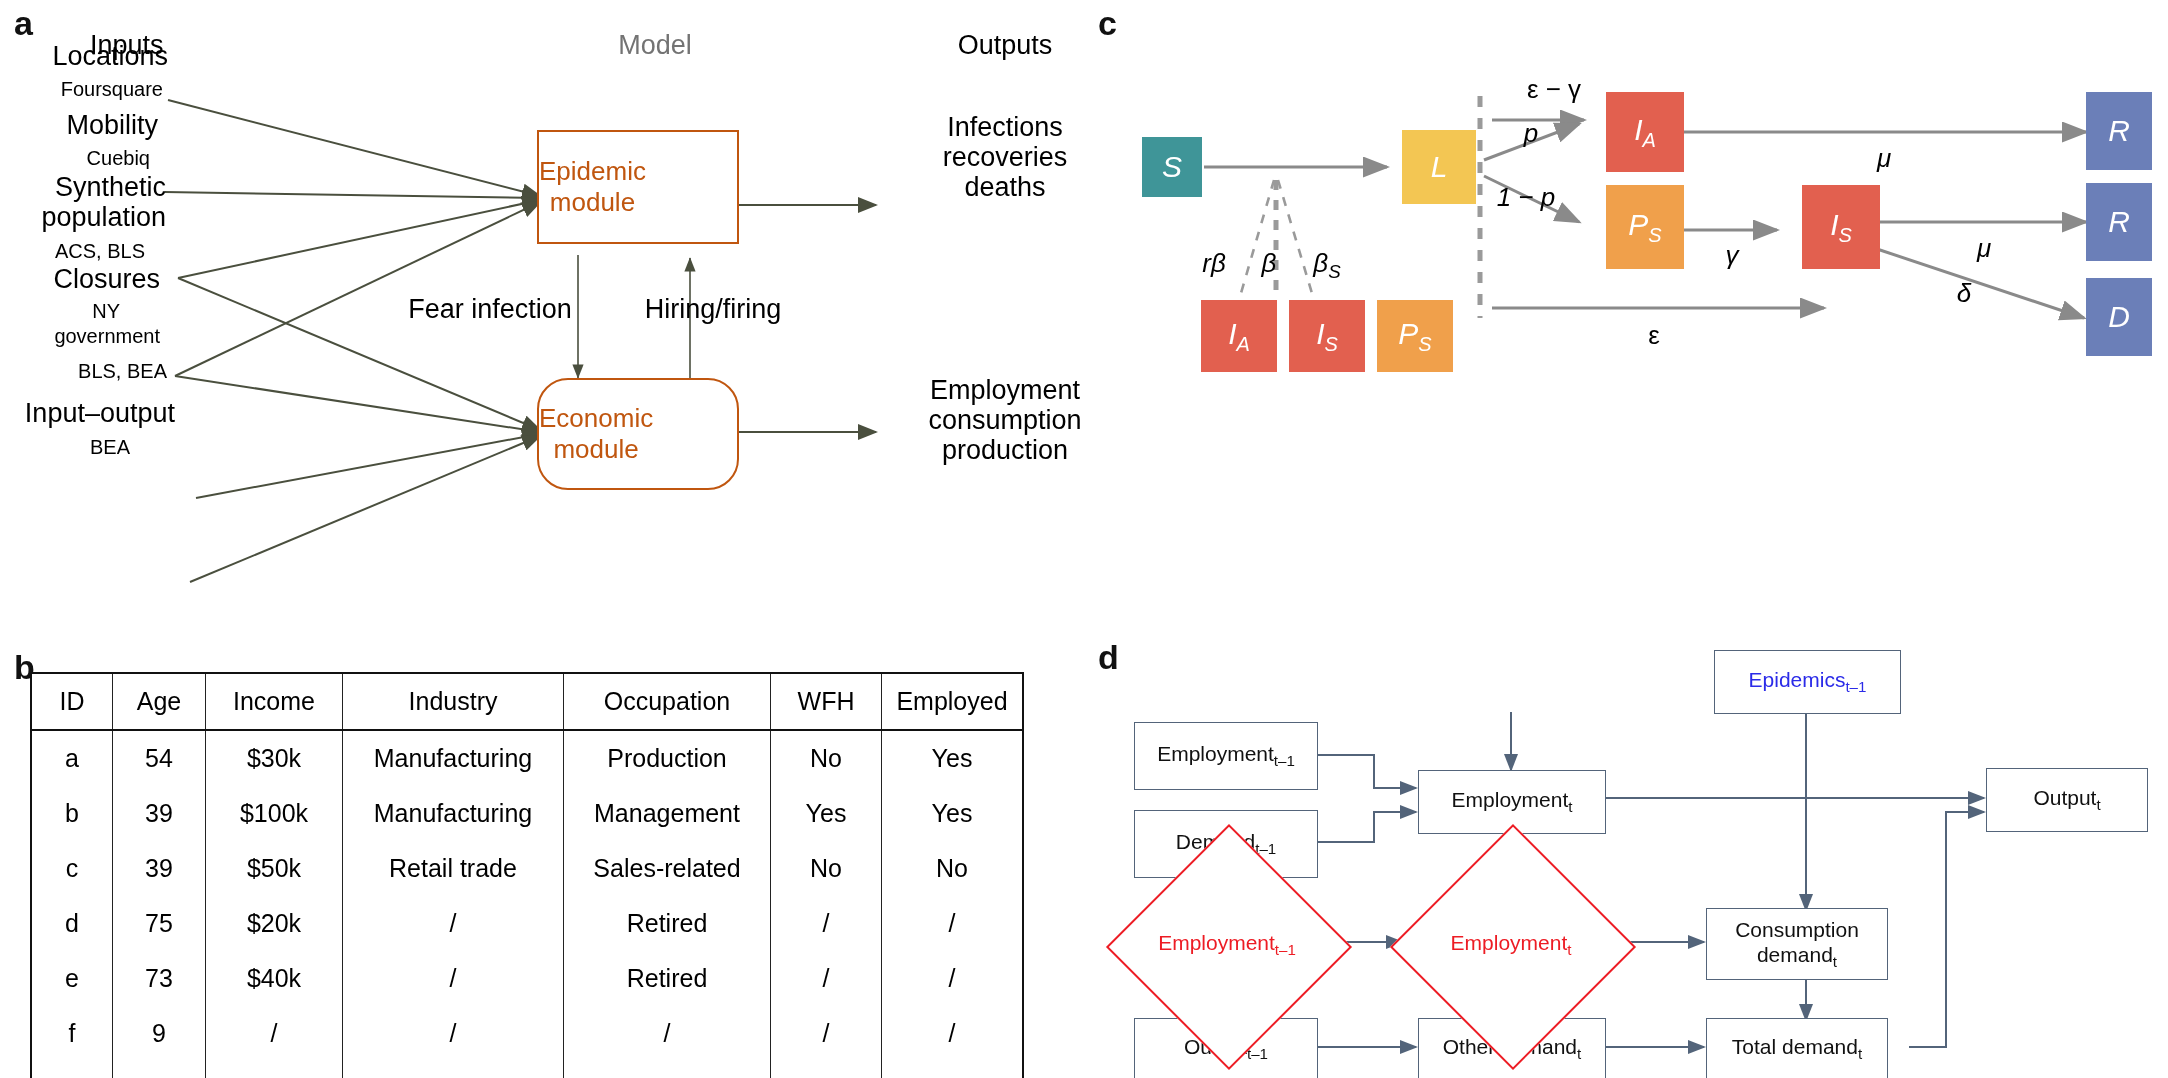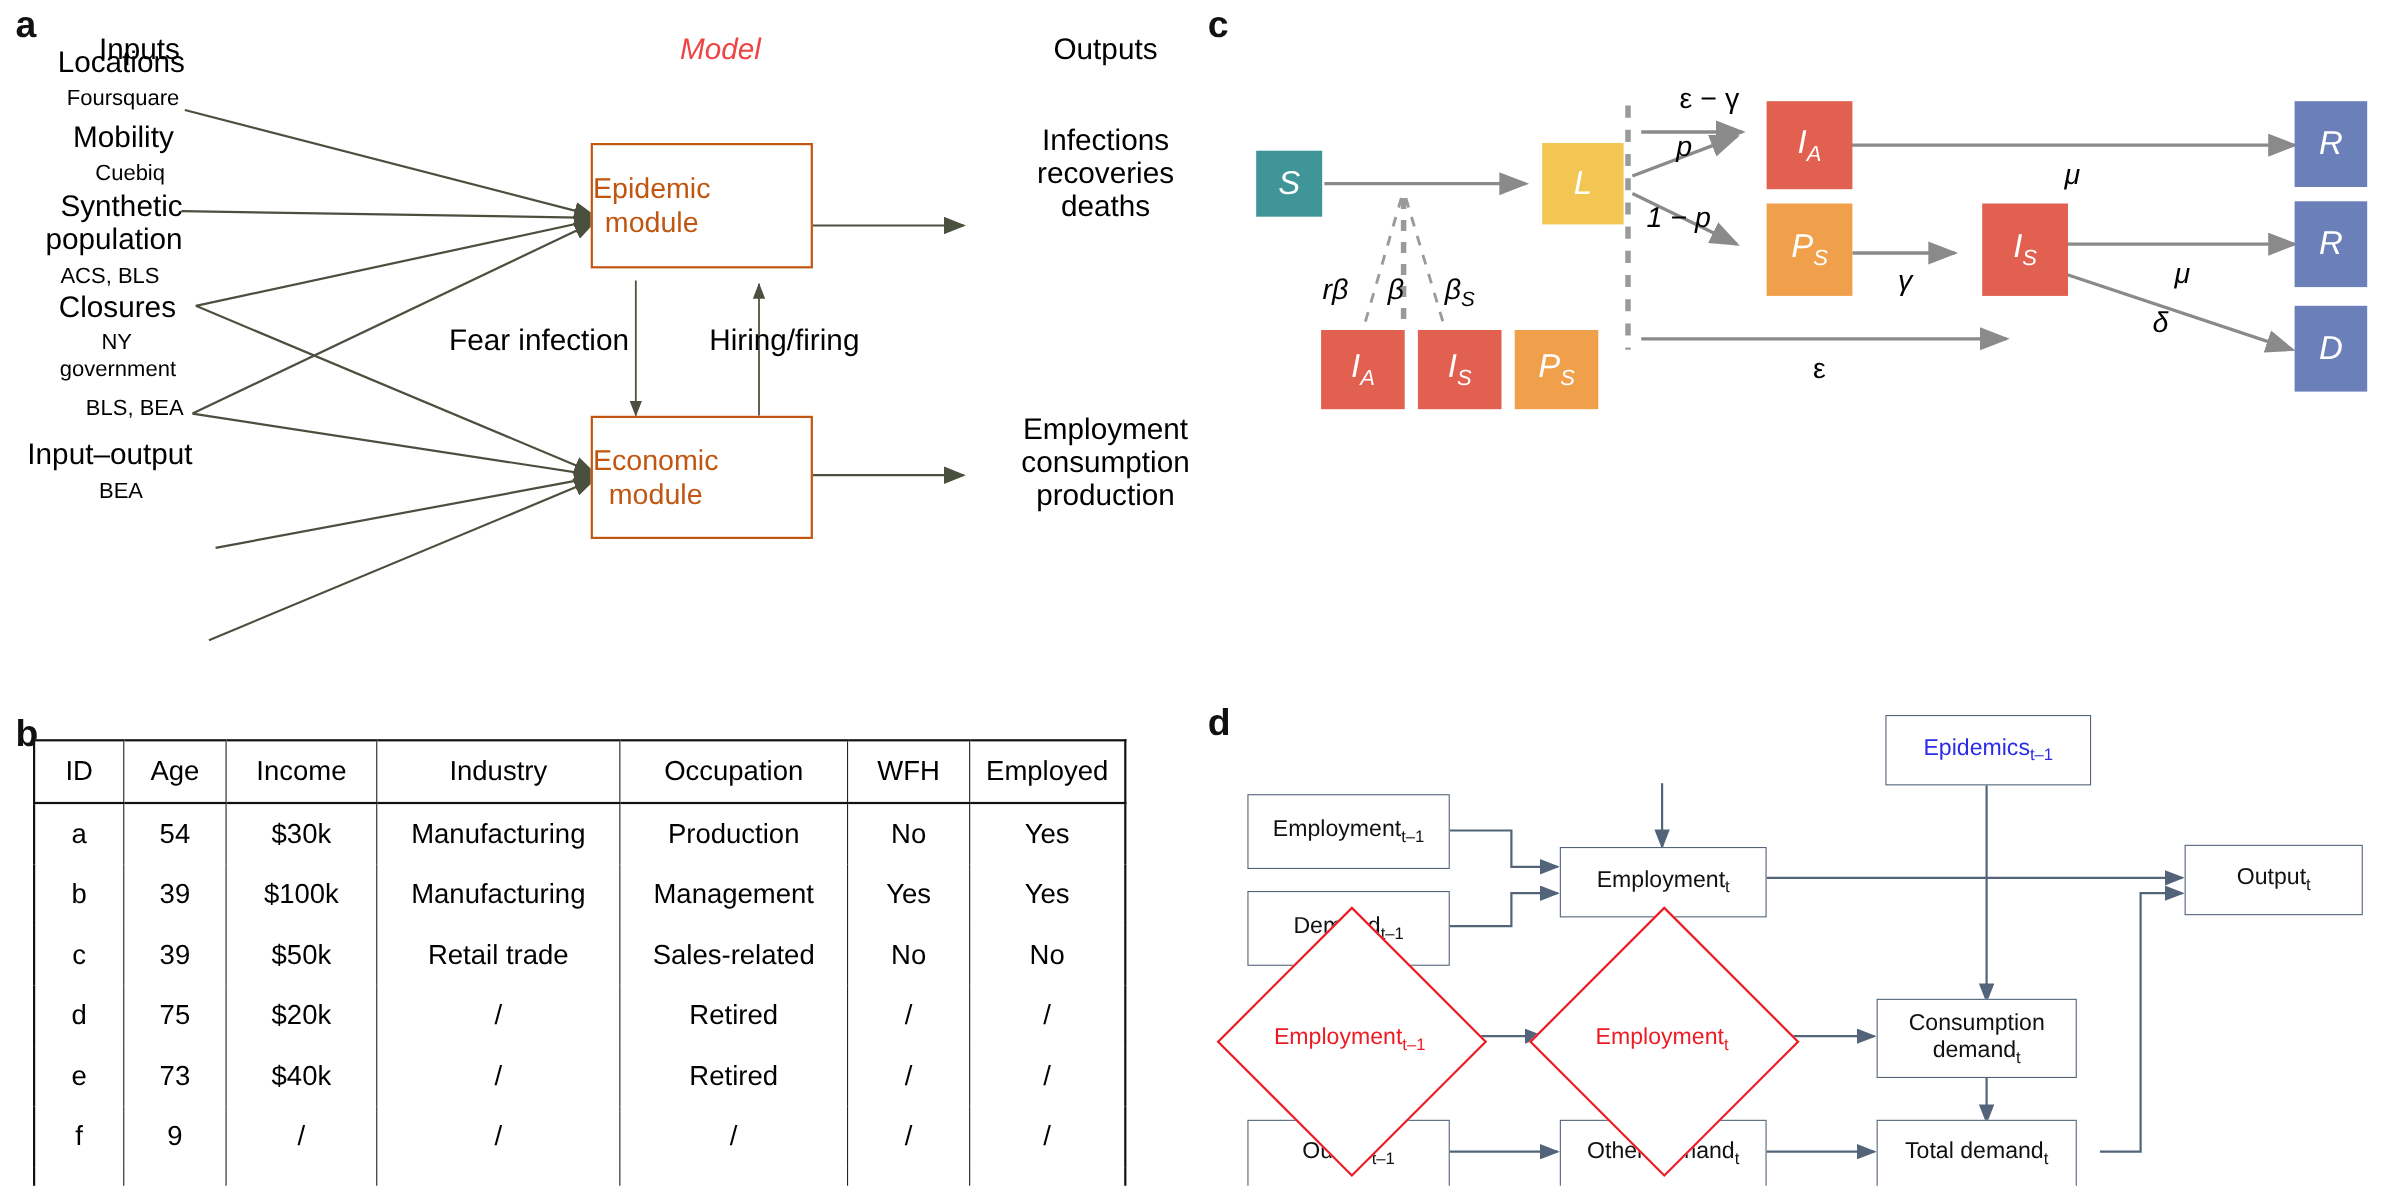--- a/index.html
+++ b/index.html
@@ -7,21 +7,21 @@
        font-family:"Liberation Sans","DejaVu Sans",sans-serif;color:#000;}
   .panel{position:absolute;}
   .plabel{position:absolute;font-weight:bold;font-size:34px;line-height:1;color:#111;}
 
   
   .t{position:absolute;white-space:nowrap;}
   .ctr{transform:translateX(-50%);}
   .rgt{transform:translateX(-100%);}
   .big{font-size:27px;}
   .sml{font-size:20px;}
-  .orange{color:#ef4444;font-style:italic;}
+  .orange{color:#737373;}
   .darkred{color:#000000;}
 
   
   #panelA{left:0;top:0;width:1084px;height:620px;}
   .modbox{position:absolute;border:2.5px solid #C0560F;background:#fff;
           display:flex;align-items:center;text-align:center;
           color:#C0560F;font-size:26px;line-height:1.18;}
   #svgA{position:absolute;left:0;top:0;}
 
   
@@ -116,21 +116,21 @@
 
   <div class="t big rgt" style="left:175px;top:398px;">Input–output</div>
   <div class="t sml rgt" style="left:130px;top:436px;">BEA</div>
 
   <div class="modbox" style="left:537px;top:130px;width:198px;height:110px;">
     <div>
       <div>Epidemic</div>
       <div>module</div>
     </div>
   </div>
-  <div class="modbox" style="left:537px;top:378px;width:198px;height:108px;">
+  <div class="modbox" style="left:537px;top:378px;width:198px;height:108px;border-radius:31px;">
     <div>
       <div>Economic</div>
       <div>module</div>
     </div>
   </div>
 
   <div class="t big ctr" style="left:490px;top:294px;">Fear infection</div>
   <div class="t big ctr" style="left:713px;top:294px;">Hiring/firing</div>
 
   <div class="t big darkred ctr" style="left:1005px;top:112px;">Infections</div>

